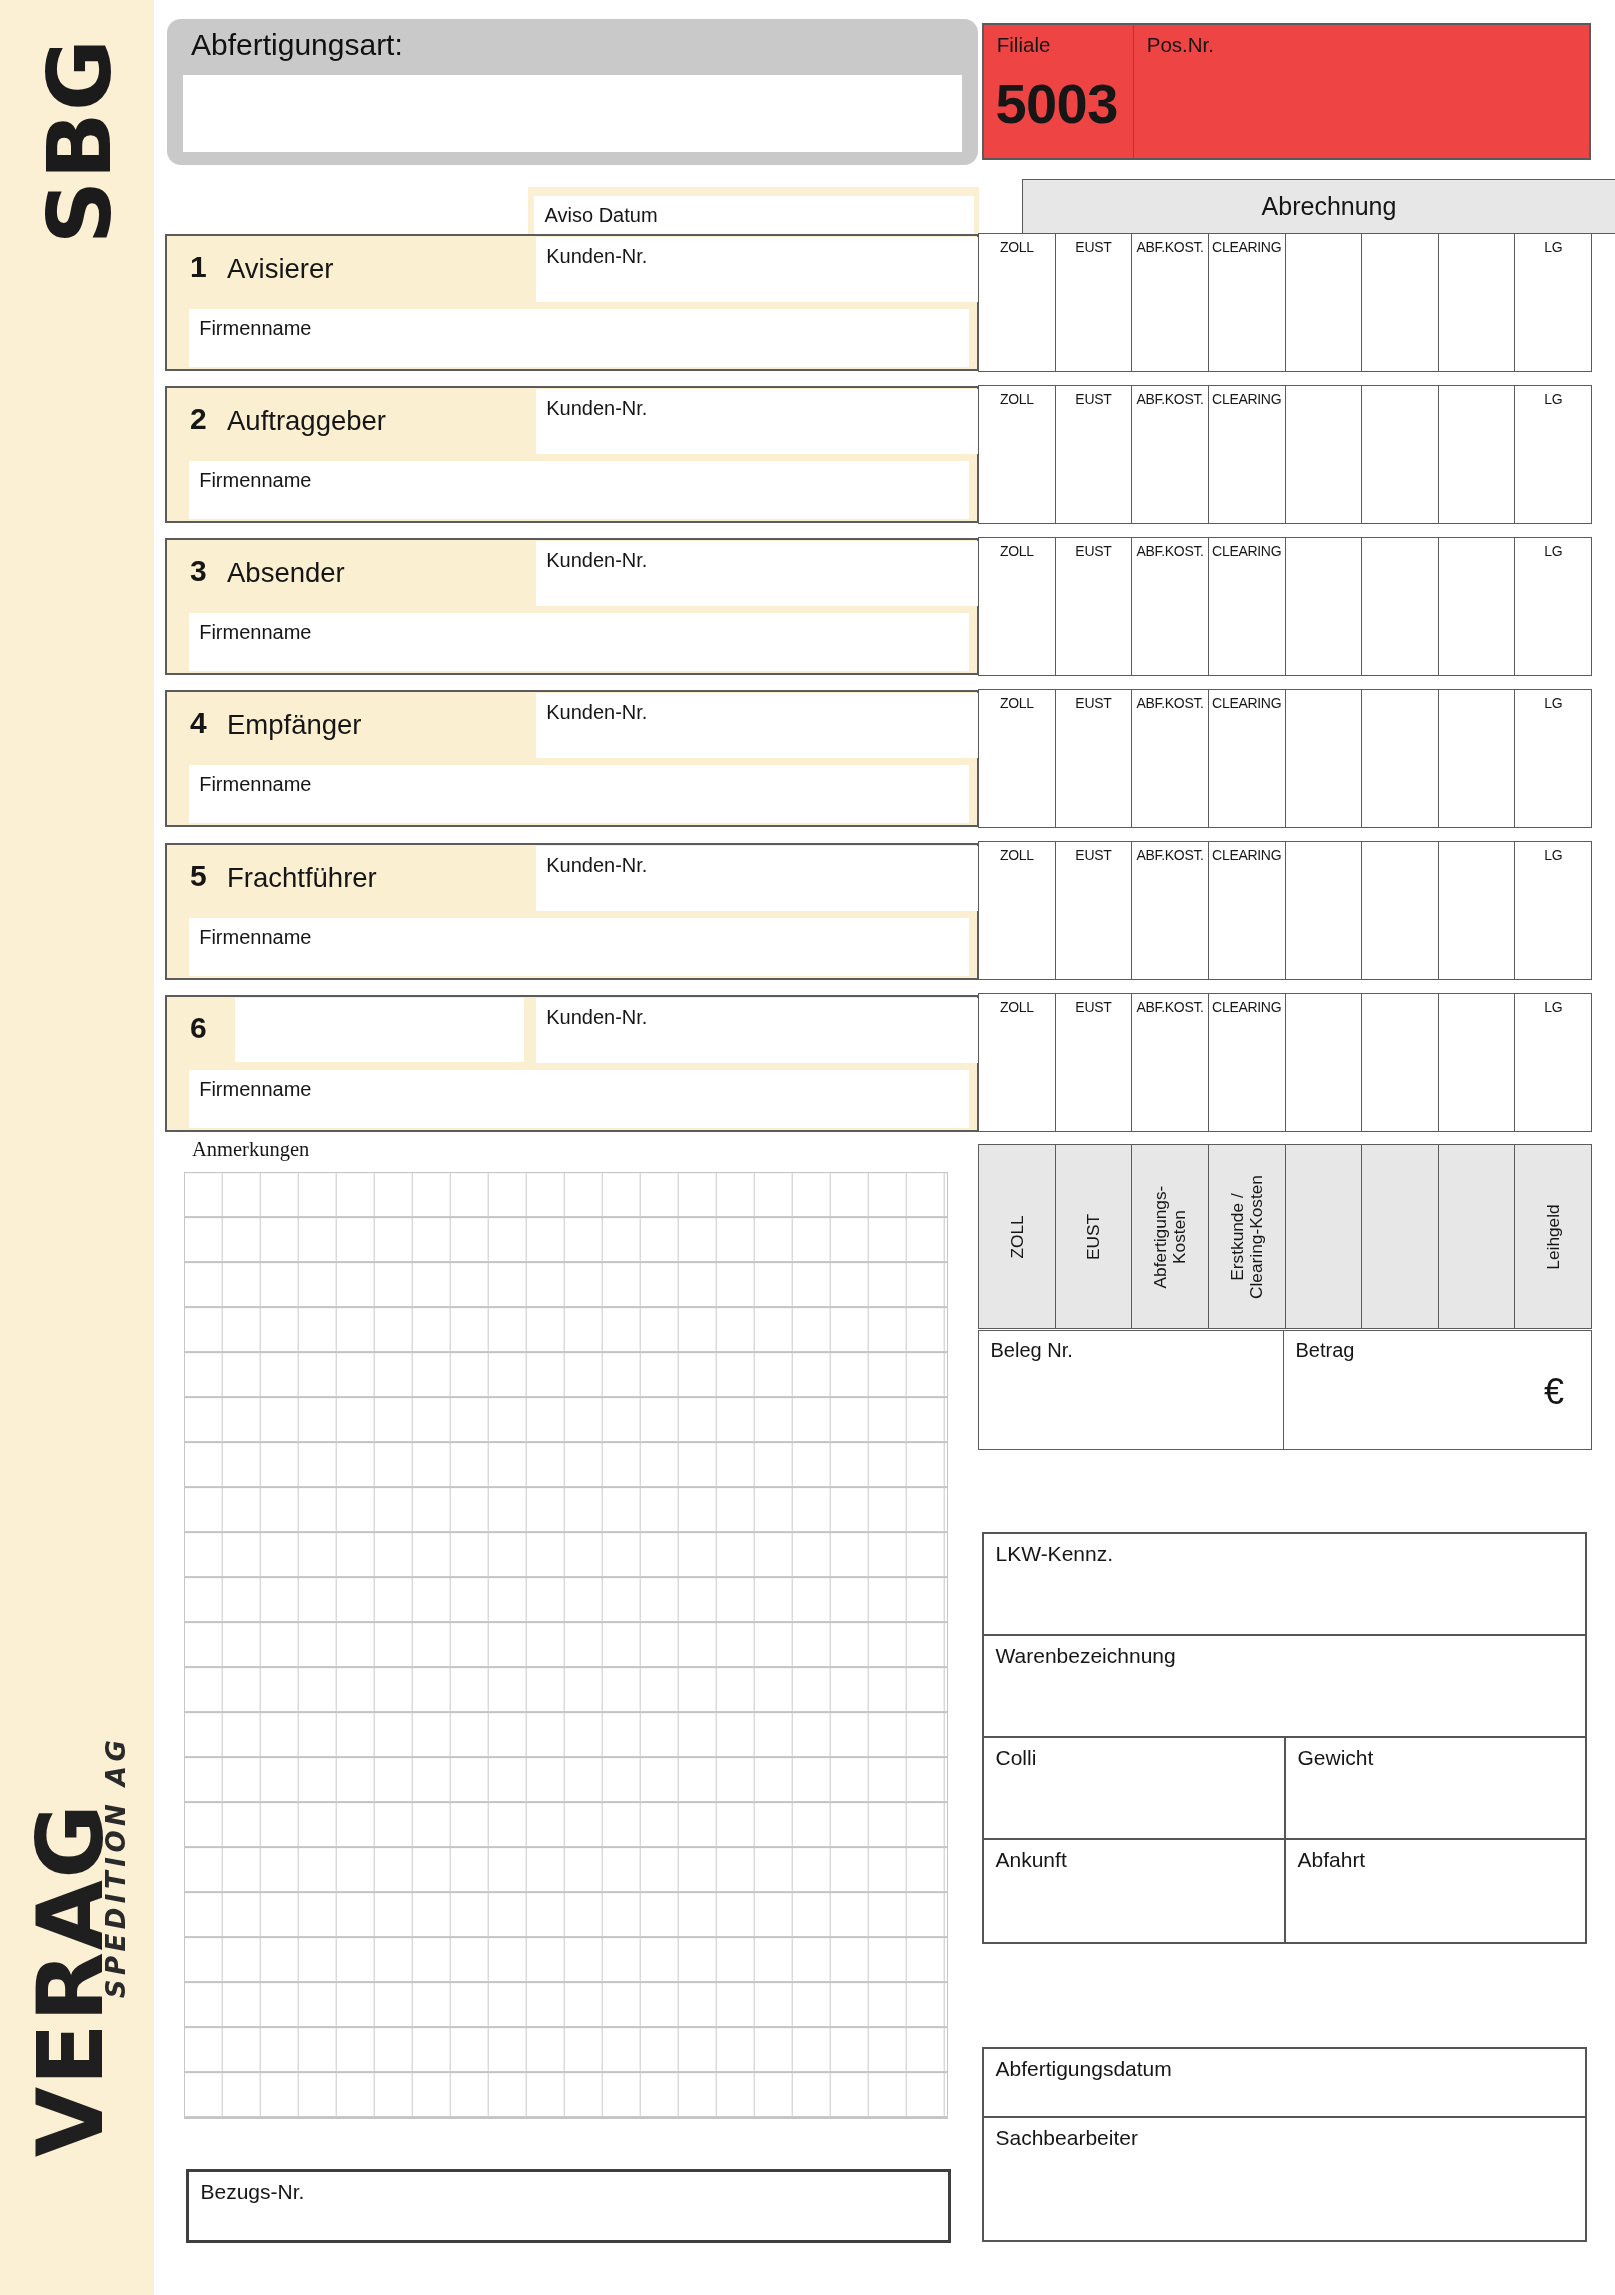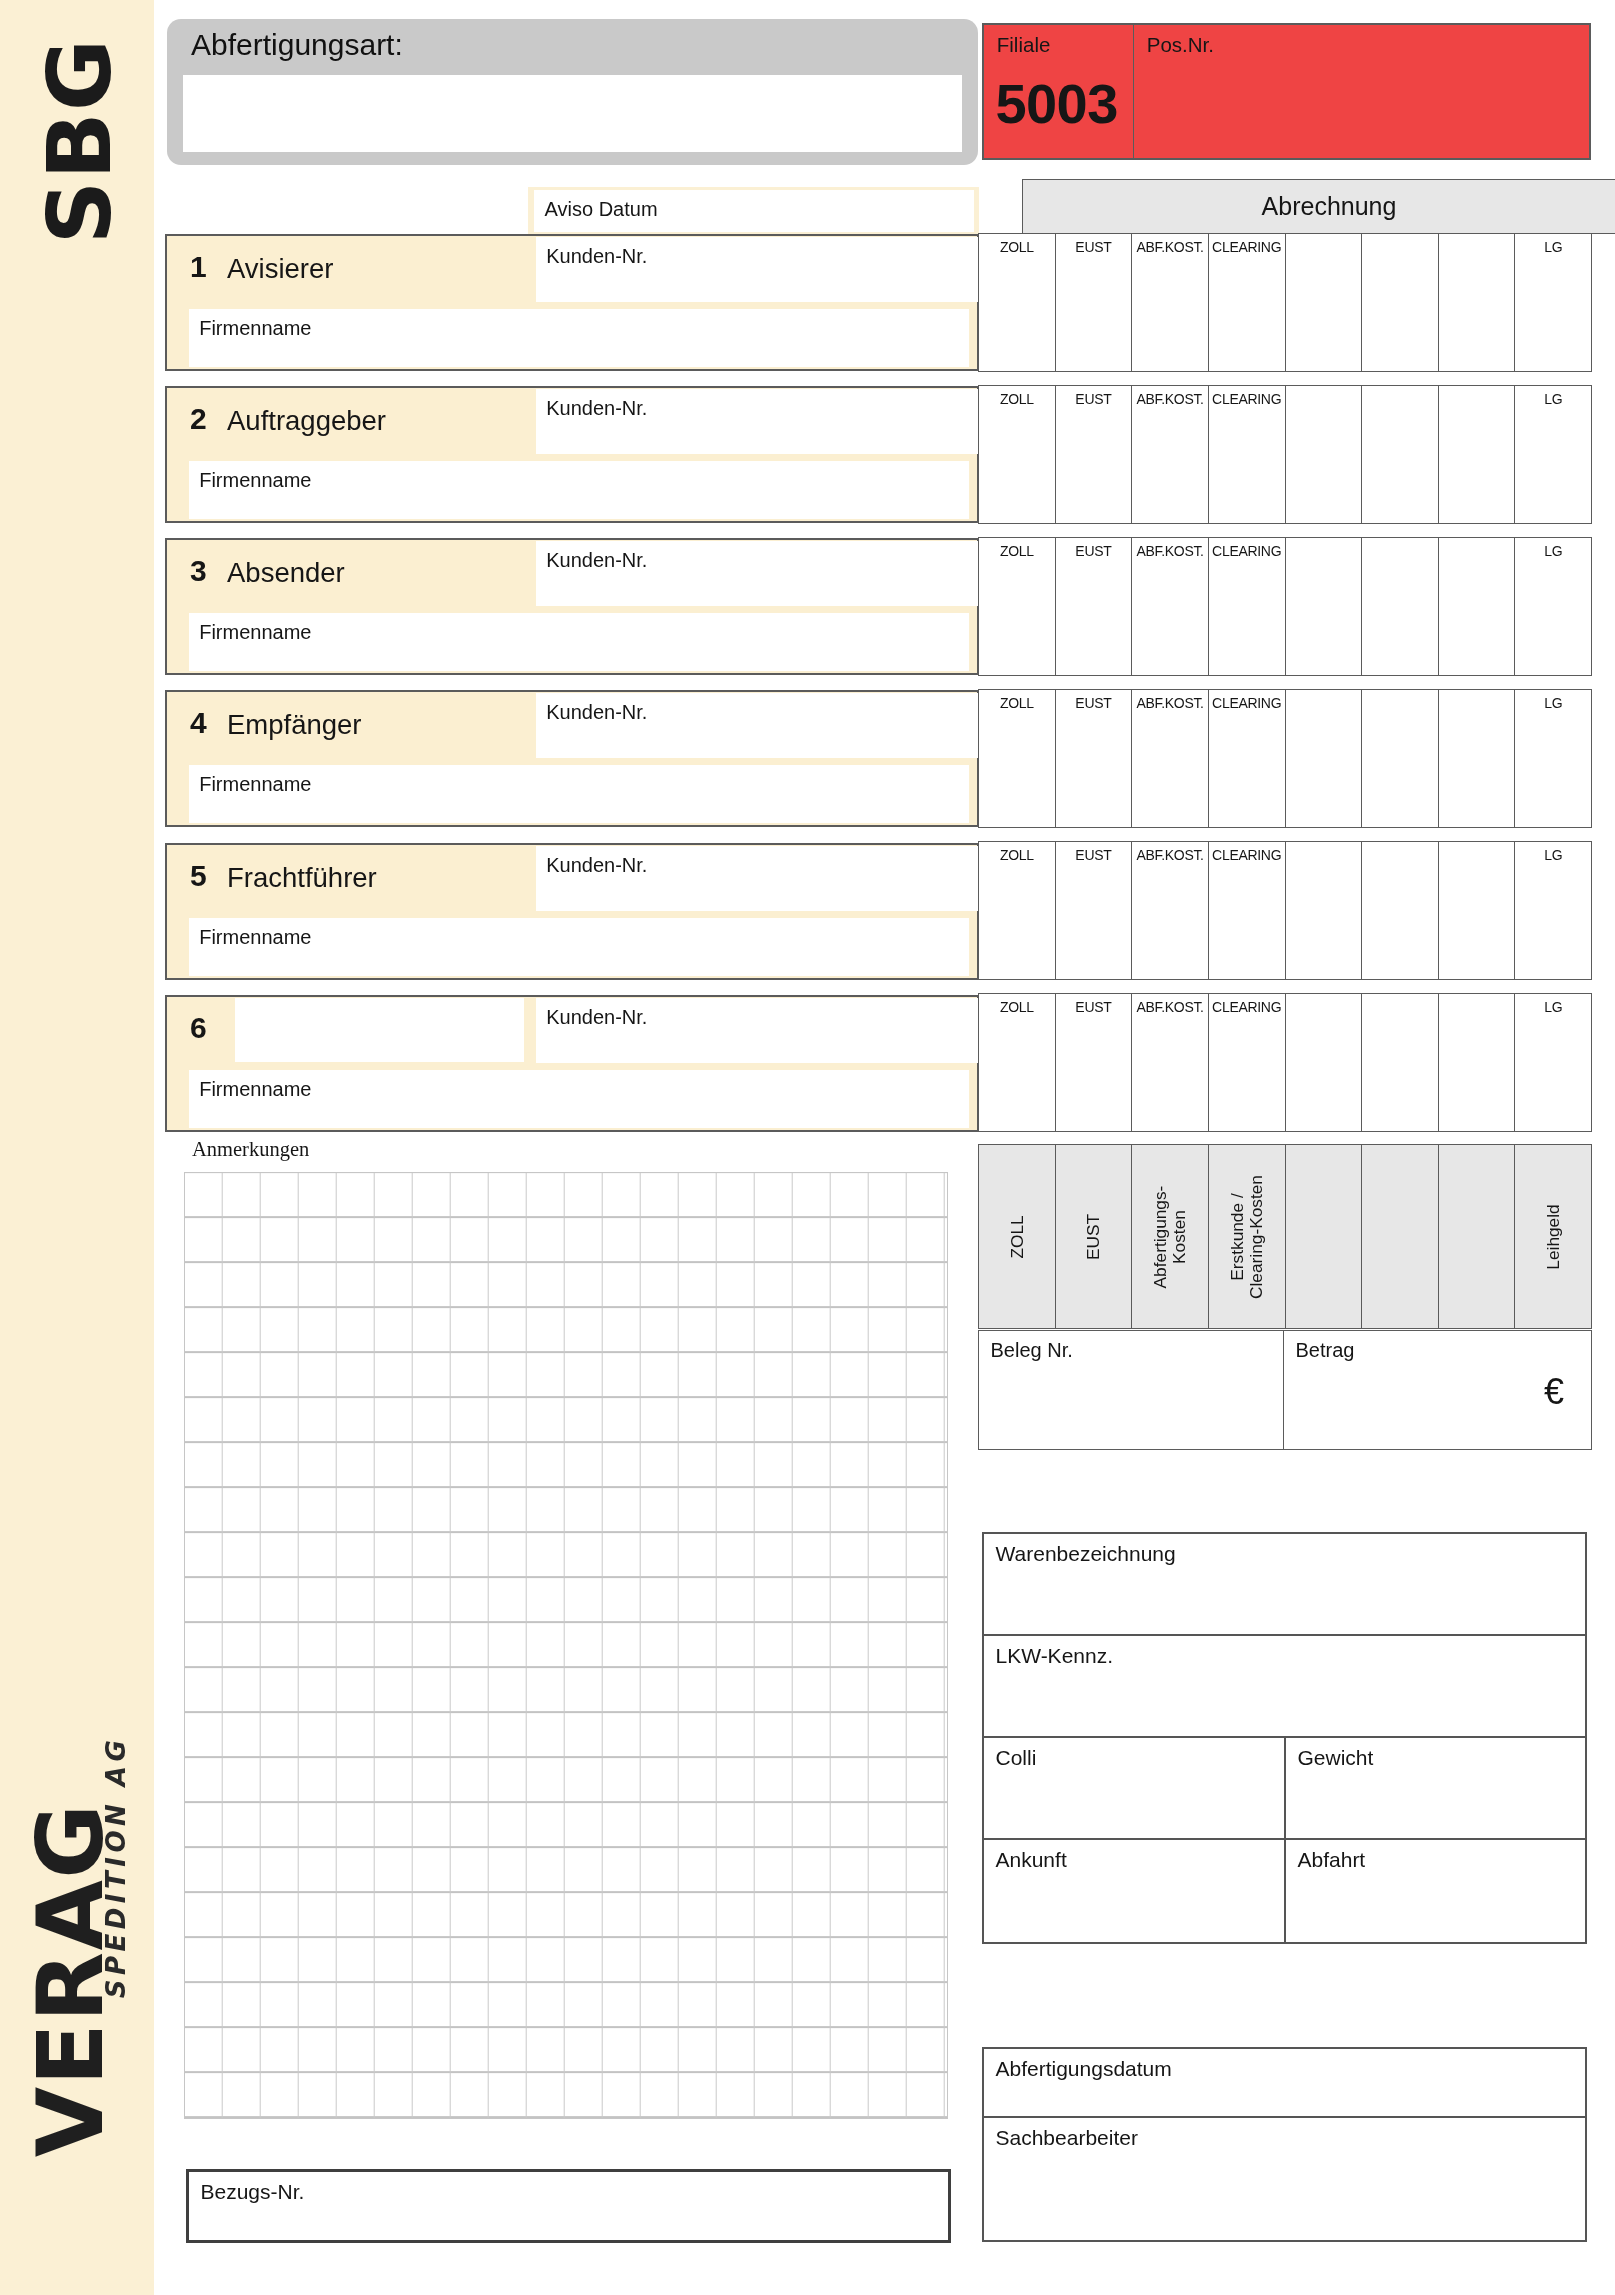--- a/index.html
+++ b/index.html
@@ -31,21 +31,21 @@
 
   
   .filiale-box{left:982px;top:23px;width:609px;height:137px;background:#ef4444;border:2.6px solid #5B5B5B;display:flex;}
   .filiale-cell{width:149px;border-right:1.9px solid #5B5B5B;position:relative;}
   .pos-cell{flex:1;position:relative;}
   .cell-label{position:absolute;left:12.8px;top:7.7px;font-size:20.5px;}
   .filiale-value{position:absolute;left:11.5px;top:46px;font-size:56px;font-weight:bold;letter-spacing:-0.6px;}
 
   
   .aviso-box{left:528px;top:187px;width:451px;height:47px;background:#FBF0D4;}
-  .aviso-field{position:absolute;left:6.4px;top:3px;width:440px;height:42px;background:#fff;}
+  .aviso-field{position:absolute;left:6.4px;top:9px;width:440px;height:42px;background:#fff;}
   .aviso-field span{position:absolute;left:10.2px;top:7.7px;font-size:20px;}
 
   
   .section{left:165px;width:814px;height:137px;background:#FBEFD1;border:2.6px solid #5B5B5B;}
   .sec-num{position:absolute;left:23px;top:14px;font-size:30px;font-weight:bold;}
   .sec-title{position:absolute;left:60px;top:16.6px;font-size:27.5px;}
   .white-field{position:absolute;background:#ffffff;}
   .white-field > span{position:absolute;left:10.2px;top:7.7px;font-size:20px;}
   .kunden-field{left:369px;top:1.3px;width:464px;height:65px;}
   .firma-field{left:22px;top:73px;width:780px;height:58px;}
@@ -348,24 +348,24 @@
       <div class="box-label" style="font-size:20px;">Betrag</div>
       <div class="euro">€</div>
     </div>
   </div>
 
   <div class="abs anm-label">Anmerkungen</div>
   <div class="abs grid"></div>
 
   <div class="abs lkw-box">
     <div class="lkw-row">
+      <div class="box-label">LKW-Kennz.</div>
+    </div>
+    <div class="lkw-row">
       <div class="box-label">Warenbezeichnung</div>
-    </div>
-    <div class="lkw-row">
-      <div class="box-label">LKW-Kennz.</div>
     </div>
     <div class="lkw-row">
       <div class="half">
         <div class="box-label">Colli</div>
       </div>
       <div class="half2">
         <div class="box-label">Gewicht</div>
       </div>
     </div>
     <div class="lkw-row">

